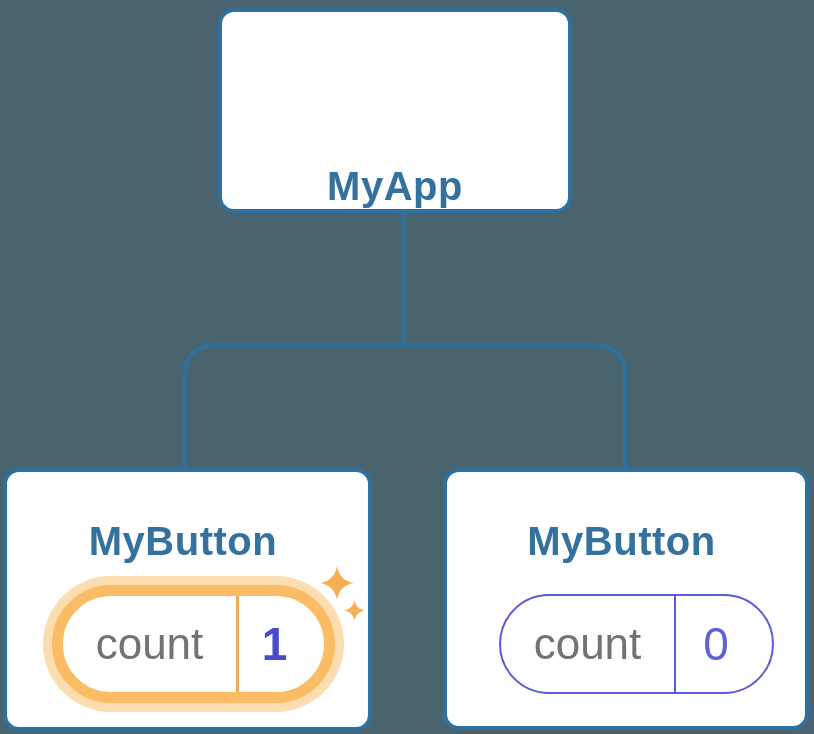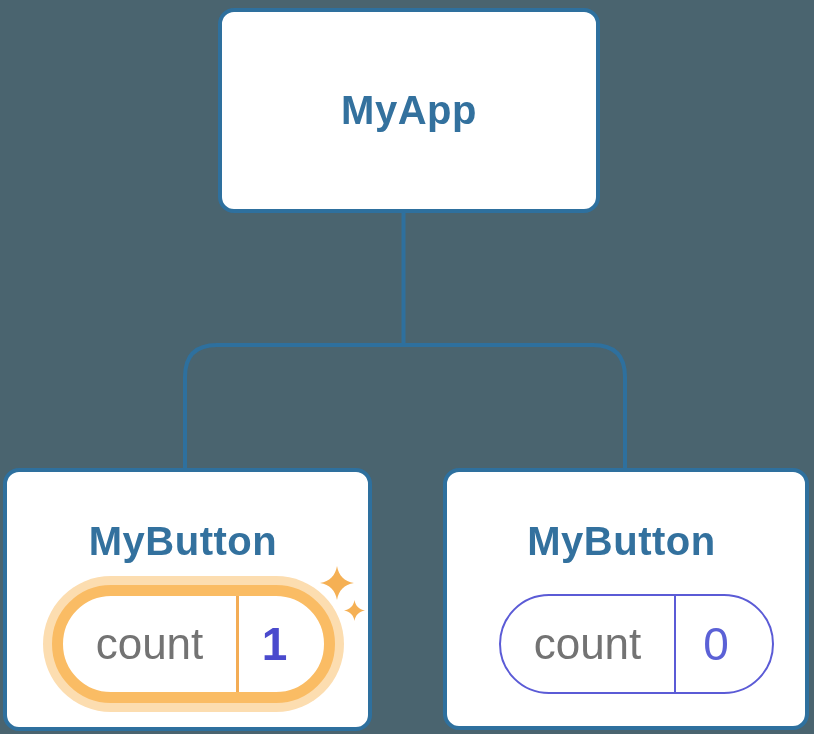--- a/index.html
+++ b/index.html
@@ -23,24 +23,24 @@
   .card {
     position: absolute;
     box-sizing: border-box;
     background: #FFFFFF;
     border: 4px solid #2E709E;
     border-radius: 16px;
   }
   .card-root {
     left: 218px;
     top: 8px;
-    width: 382px;
+    width: 354px;
     height: 205px;
     display: flex;
-    align-items: center;
+    align-items: flex-end;
     justify-content: center;
   }
   .card-left {
     left: 3px;
     top: 468px;
     width: 369px;
     height: 263px;
   }
   .card-right {
     left: 443px;

